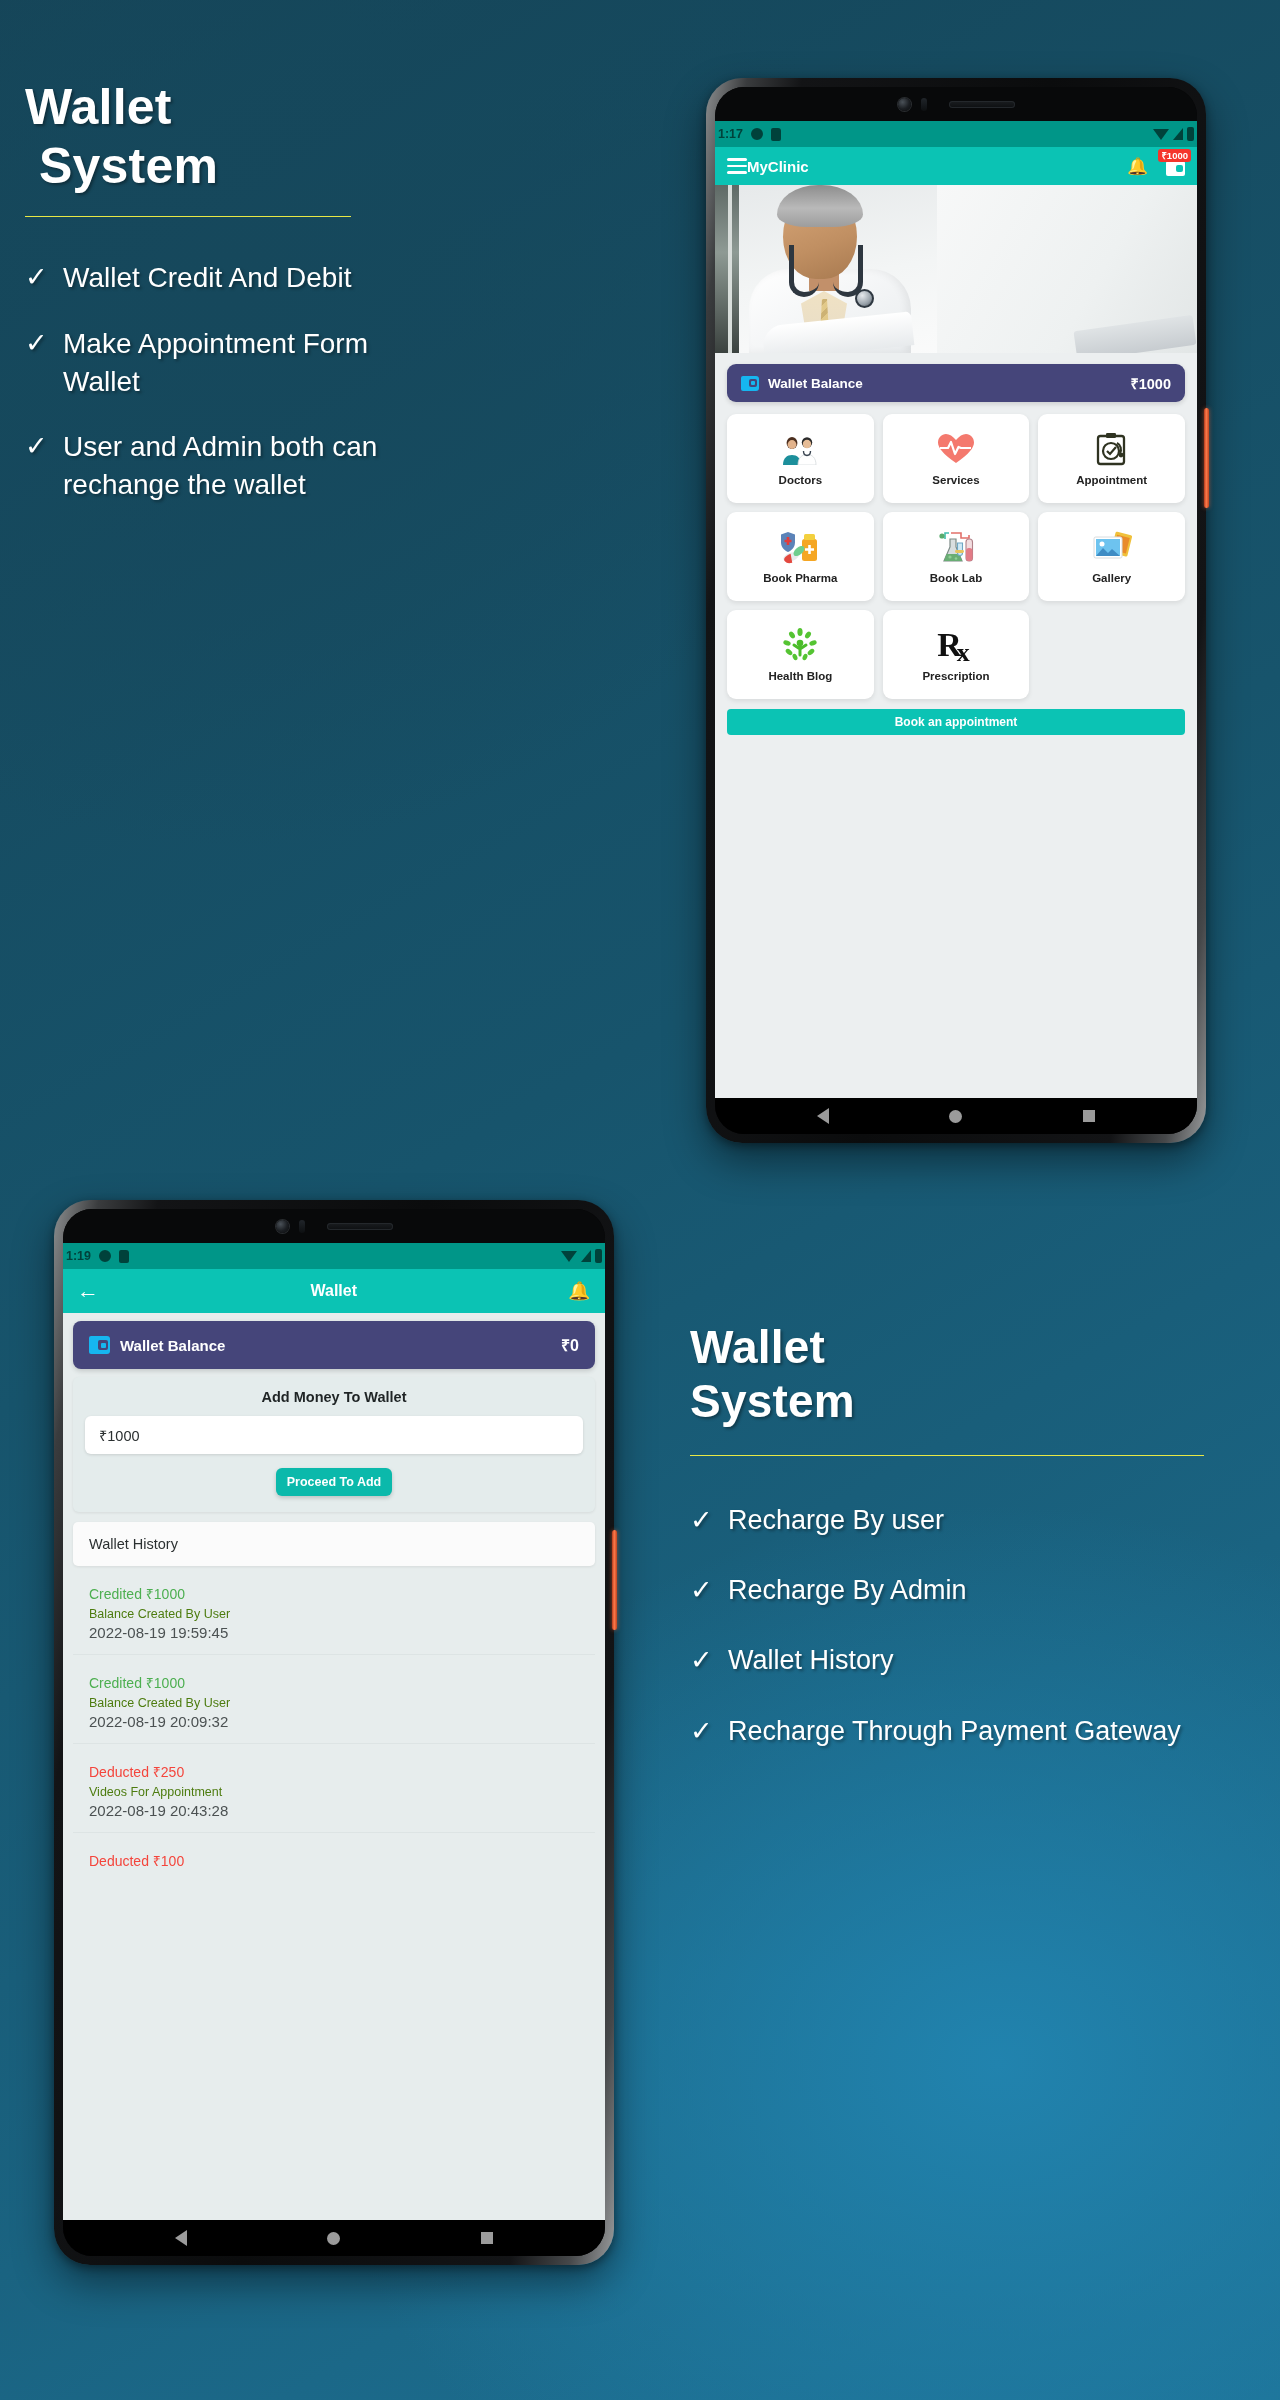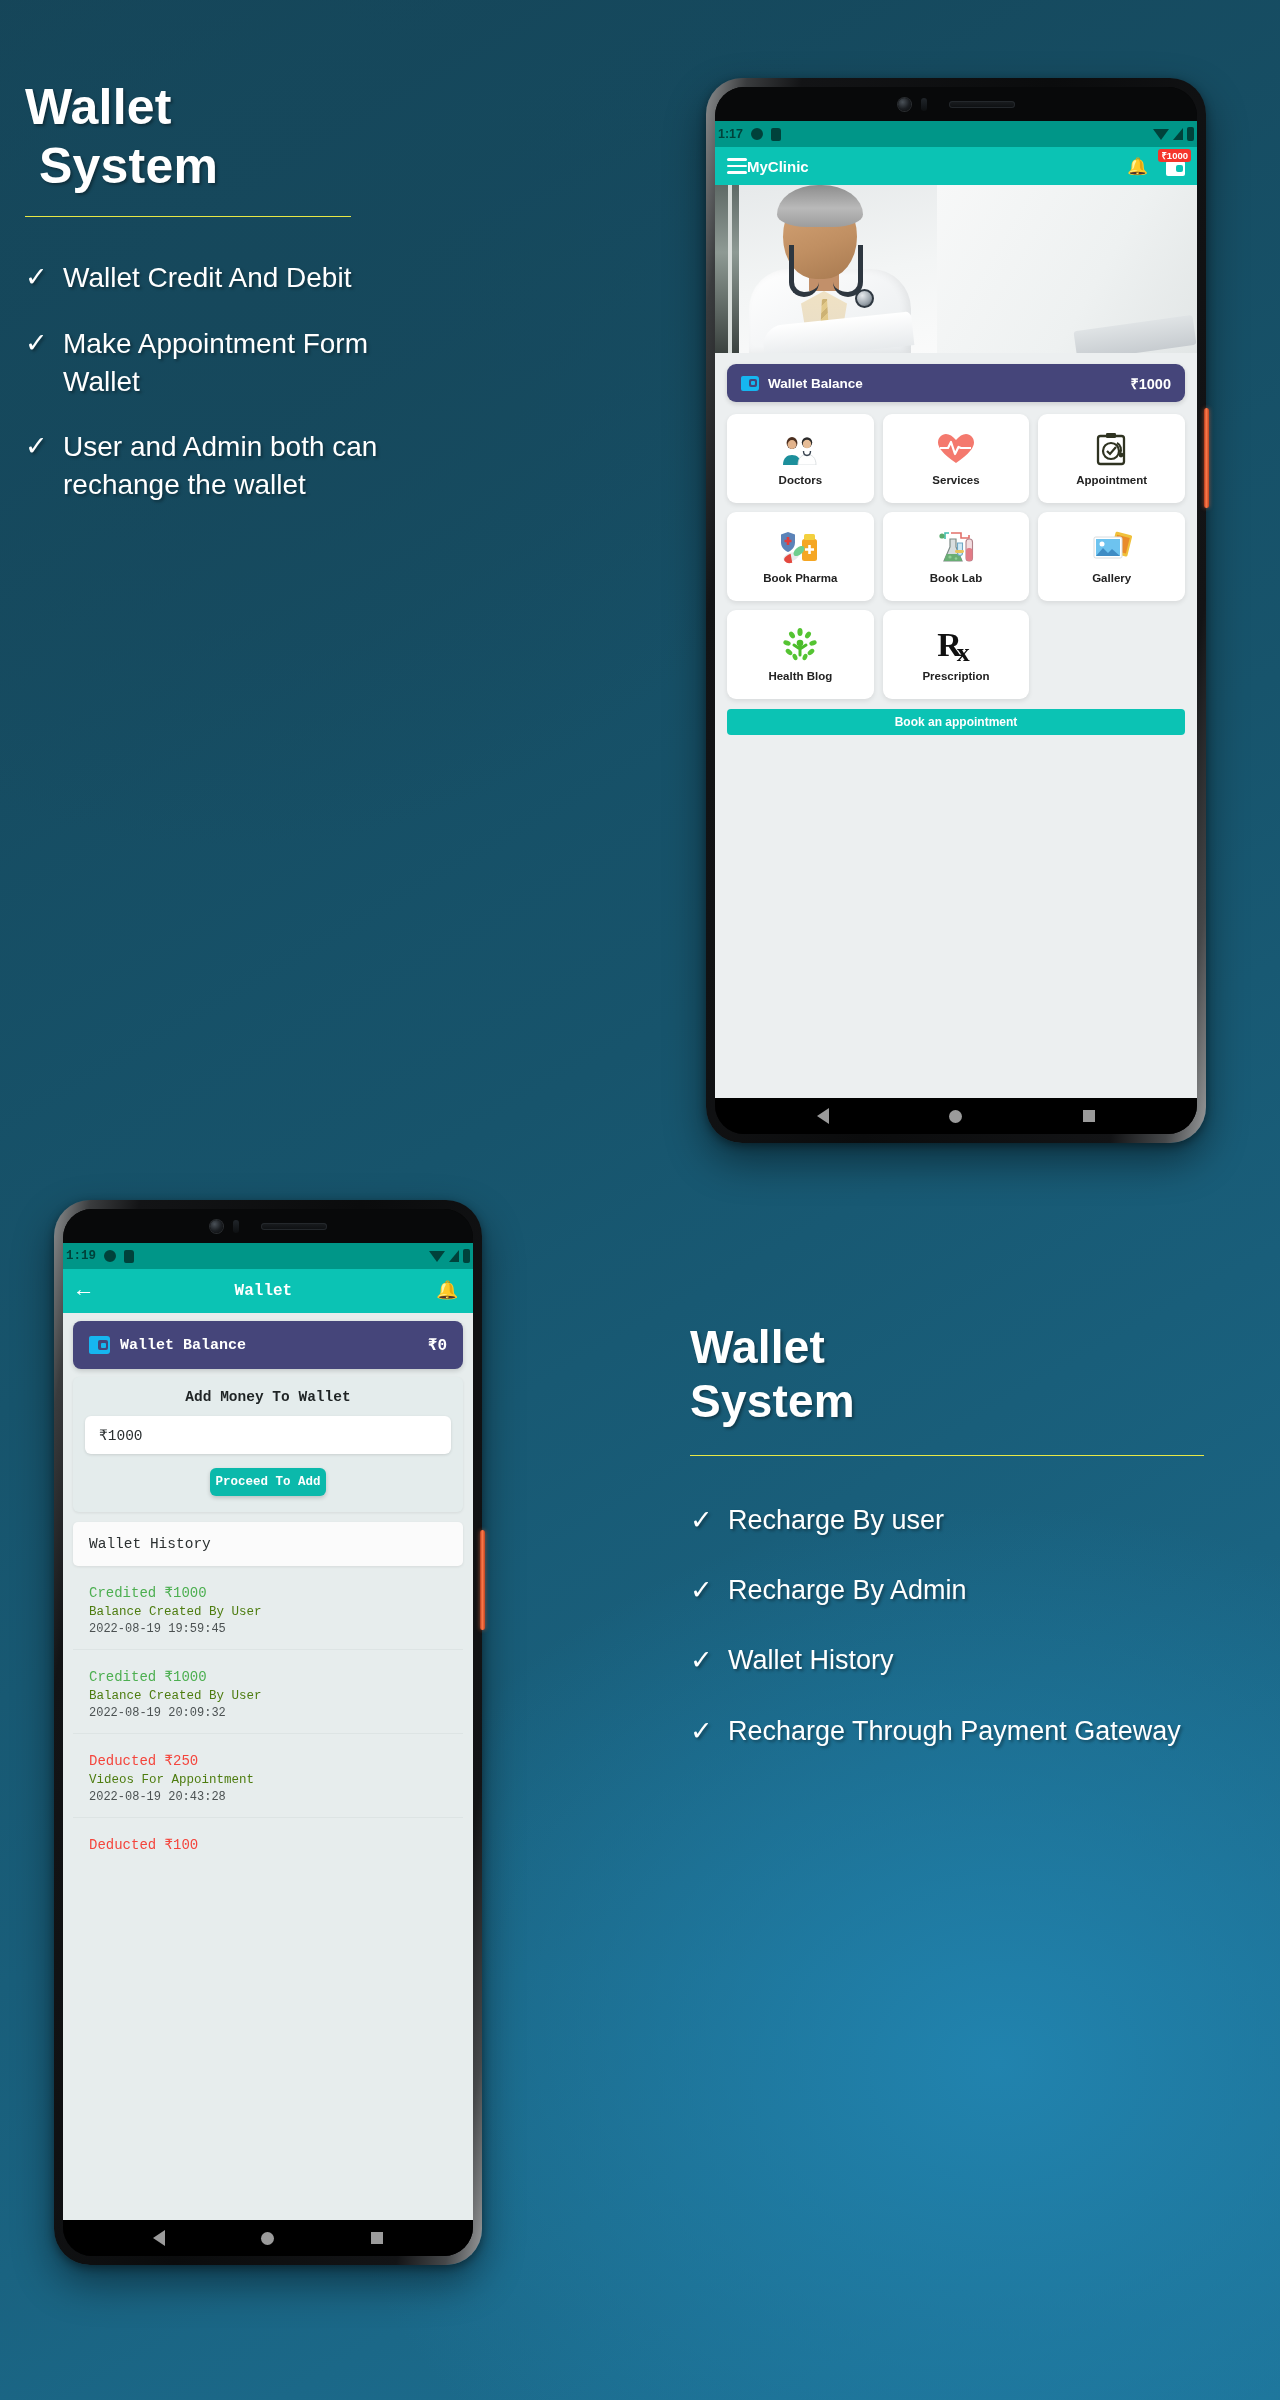--- a/index.html
+++ b/index.html
@@ -299,21 +299,21 @@
     margin: 10px 10px 0; background:#fbfbfb; border-radius: 5px; height: 44px;
     display:flex; align-items:center; padding: 0 16px; font-size: 14.5px; color:#2b3031;
     box-shadow: 0 1px 3px rgba(0,0,0,.08);
   }
   .hist-item {
     margin: 6px 10px 0; padding: 12px 16px 13px;
     border-bottom: 1px solid #dde4e4;
   }
   .hist-item .h-amt { font-size: 14px; font-weight: normal; margin-bottom: 4px; }
   .hist-item .h-desc { font-size: 12.5px; color:#4d7c0f; margin-bottom: 3px; }
-  .hist-item .h-date { font-size: 12px; color:#4b5152; }
+  .hist-item .h-date { font-size: 15px; color:#4b5152; }
   .h-credit { color: #4caf50; }
   .h-debit { color: #f4453c; }
 </style>
 </head>
 <body>
 
 <div class="bg"></div>
 
 <div class="promo" id="promo-top">
   <h1>
@@ -527,21 +527,21 @@
     </div>
 
     <div class="navbar-sys">
       <div class="nav-back"></div>
       <div class="nav-home"></div>
       <div class="nav-recent"></div>
     </div>
   </div>
 </div>
 
-<div class="phone" id="phone-wallet" style="left:54px; top:1200px; width:428px; height:1065px;font-family:Liberation Mono, monospace;">
+<div class="phone" id="phone-wallet" style="left:54px; top:1200px; width:560px; height:1065px;">
   <div class="side-btn" style="top:330px; height:100px;"></div>
   <div class="bezel">
     <div class="notch">
       <div class="cam"></div>
       <div class="sensor"></div>
       <div class="speaker"></div>
     </div>
 
     <div class="screen">
       <div style="display:flex;flex-direction:column;height:100%;">

